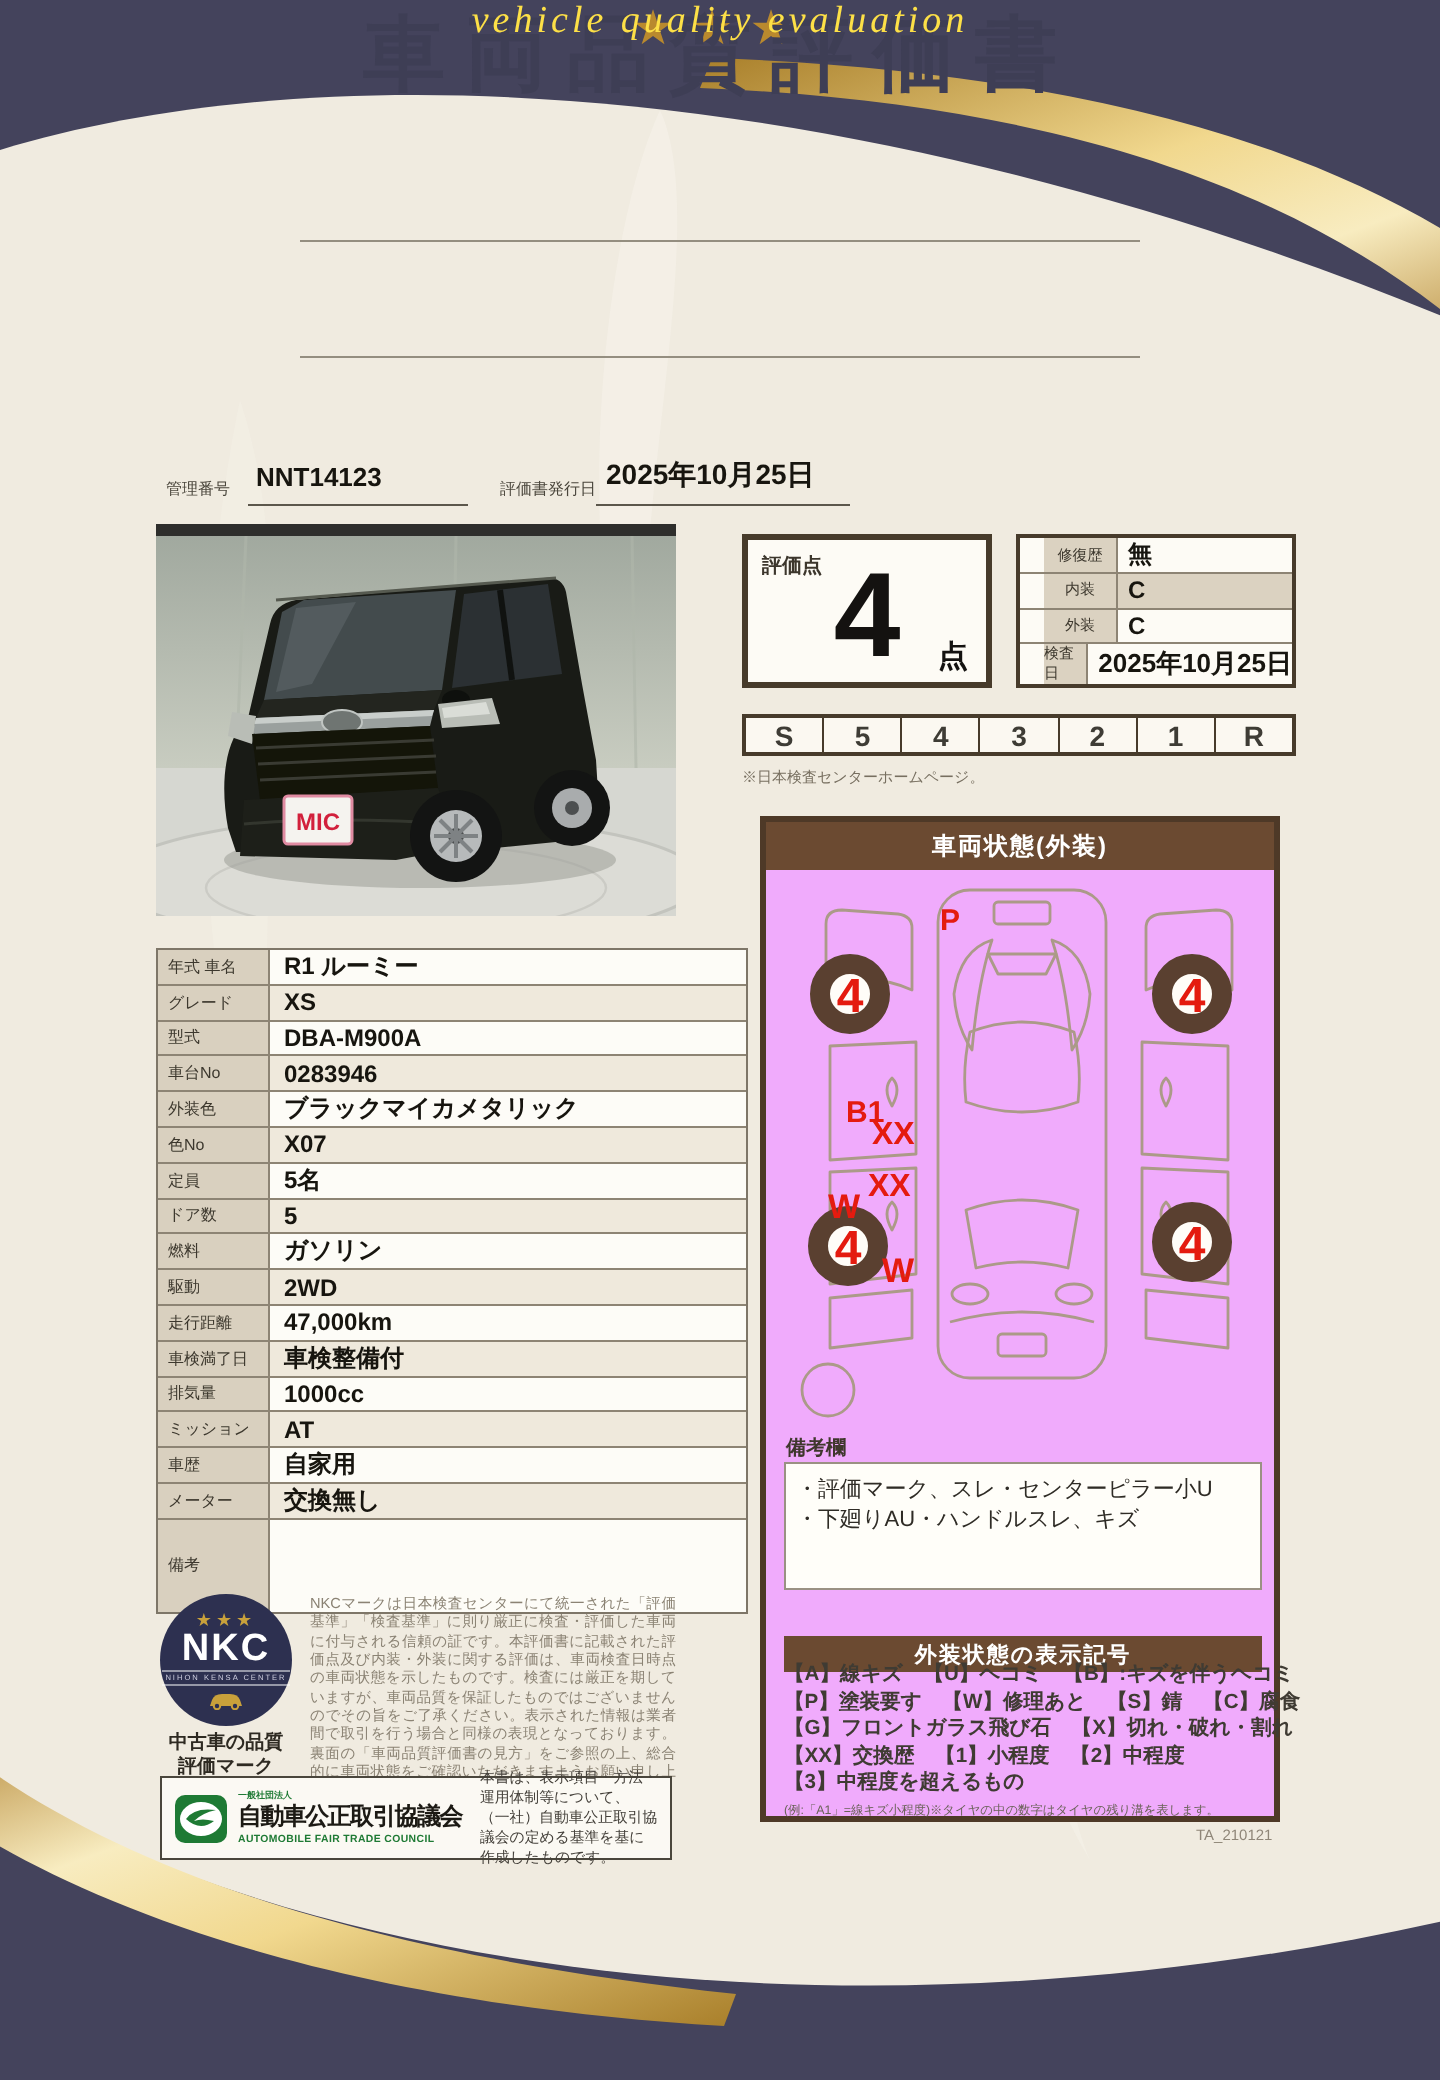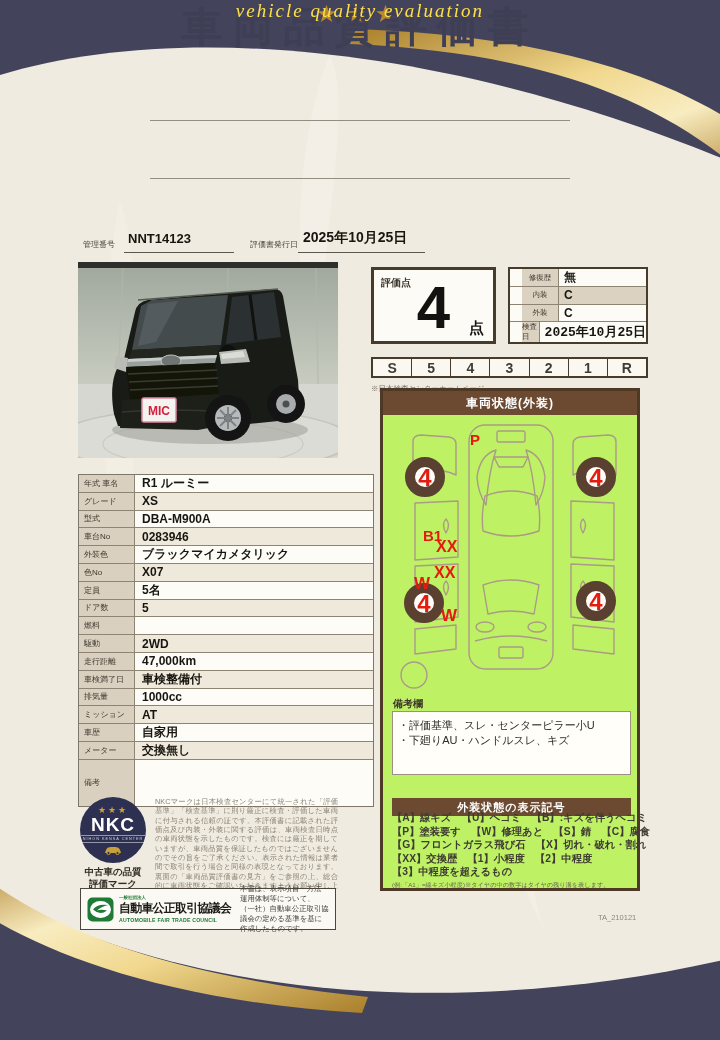--- a/index.html
+++ b/index.html
@@ -30,32 +30,32 @@
   .spec-value { flex:1; font-size:12px; font-weight:700; color:#17150f; display:flex; align-items:center; padding-left:7px; white-space:nowrap; }
   .spec-row:nth-child(even) .spec-value { background:#efe9dc; }
 
   
   .score-box { left:371px; top:267px; width:125px; height:77px; border:3px solid #473b2b; background:#fdfbf5; }
   .score-label { position:absolute; left:7px; top:6px; font-size:10px; font-weight:700; color:#3c362c; }
   .score-big { position:absolute; left:0; top:2px; width:100%; text-align:center; font-size:60px; font-weight:800; color:#141210; line-height:72px; }
   .score-unit { position:absolute; right:9px; bottom:3px; font-size:15px; font-weight:700; color:#141210; }
   .mini-table { left:508px; top:267px; width:140px; height:77px; border:2px solid #473b2b; background:#fdfbf5; display:flex; flex-direction:column; }
   .mini-row { flex:1; display:flex; border-bottom:1px solid #8d8474;padding-left:12px; }
-  .mini-row:last-child { border-bottom:none;font-family:Liberation Mono, monospace; }
+  .mini-row:last-child { border-bottom:none; }
   .mini-label { width:37px; background:#dbd2c1; font-size:7.5px; color:#3d382e; display:flex; align-items:center; justify-content:center; border-right:1px solid #8d8474; }
   .mini-value { flex:1; font-size:12px; font-weight:700; color:#17150f; display:flex; align-items:center; padding-left:5px; white-space:nowrap; overflow:visible; }
   .mini-row.shaded .mini-value { background:#dbd2c1; }
   .mini-row .date { font-size:13px; }
   .scale-bar { left:371px; top:357px; width:277px; height:21px; border:2px solid #473b2b; background:#fbf8f1; display:flex; }
   .scale-cell { flex:1; display:flex; align-items:center; justify-content:center; font-size:14px; font-weight:700; color:#3e3c35; border-left:1px solid #473b2b; }
   .scale-cell:first-child { border-left:none; }
   .score-note { left:371px; top:384px; font-size:7.5px; color:#776f60; }
 
   
-  .panel { left:380px; top:388px; width:260px; height:503px; border:3px solid #4e3927; background:#bef264; }
+  .panel { left:380px; top:408px; width:260px; height:503px; border:3px solid #4e3927; background:#f0abfc; }
   .panel-header { height:24px; background:#6b4a31; color:#fff; font-size:12px; font-weight:700; display:flex; align-items:center; justify-content:center; letter-spacing:1px; }
   .remarks-label { position:absolute; left:10px; top:306px; font-size:10px; font-weight:700; color:#3f372c; }
   .remarks-box { position:absolute; left:9px; top:320px; width:239px; height:64px; border:1px solid #9a9183; background:#fffef9; padding:6px 5px; }
   .remarks-line { font-size:11px; color:#2f2c26; line-height:15px; }
   .legend-bar { position:absolute; left:9px; top:396px; width:239px; height:18px; background:#6b4a31; color:#fff; font-size:11px; font-weight:700; display:flex; align-items:center; justify-content:center; letter-spacing:1px;margin-top:11px; }
   .legend-text { position:absolute; left:9px; top:420px; width:241px; }
   .legend-line { font-size:10.3px; font-weight:600; color:#3f3b33; line-height:13.6px; white-space:nowrap; }
   .legend-note { font-size:6.2px; color:#6a6258; margin-top:2px; }
   .ta-code { left:598px; top:913px; font-size:7.5px; color:#8f8678; }
 
@@ -201,20 +201,21 @@
     <div class="spec-row">
         <div class="spec-label">定員</div>
         <div class="spec-value">5名</div>
       </div>
     <div class="spec-row">
         <div class="spec-label">ドア数</div>
         <div class="spec-value">5</div>
       </div>
     <div class="spec-row">
         <div class="spec-label">燃料</div>
+        <div class="spec-value">ガソリン</div>
       </div>
     <div class="spec-row">
         <div class="spec-label">駆動</div>
         <div class="spec-value">2WD</div>
       </div>
     <div class="spec-row">
         <div class="spec-label">走行距離</div>
         <div class="spec-value">47,000km</div>
       </div>
     <div class="spec-row">
@@ -328,21 +329,21 @@
         <text x="33" y="124" font-size="15">B1</text>
         <text x="46" y="135" font-size="16">XX</text>
         <text x="44" y="161" font-size="16">XX</text>
         <text x="24" y="172" font-size="17">W</text>
         <text x="51" y="204" font-size="17">W</text>
       </g>
     </svg>
 
     <div class="remarks-label">備考欄</div>
     <div class="remarks-box">
-      <div class="remarks-line">・評価基準、スレ・センターピラー小U</div>
+      <div class="remarks-line">・評価マーク、スレ・センターピラー小U</div>
       <div class="remarks-line">・下廻りAU・ハンドルスレ、キズ</div>
     </div>
     <div class="legend-bar">外装状態の表示記号</div>
     <div class="legend-text">
       <div class="legend-line">【A】線キズ　【U】ヘコミ　【B】:キズを伴うヘコミ</div>
       <div class="legend-line">【P】塗装要す　【W】修理あと　【S】錆　【C】腐食</div>
       <div class="legend-line">【G】フロントガラス飛び石　【X】切れ・破れ・割れ</div>
       <div class="legend-line">【XX】交換歴　【1】小程度　【2】中程度</div>
       <div class="legend-line">【3】中程度を超えるもの</div>
       <div class="legend-note">(例:「A1」=線キズ小程度)※タイヤの中の数字はタイヤの残り溝を表します。</div>

